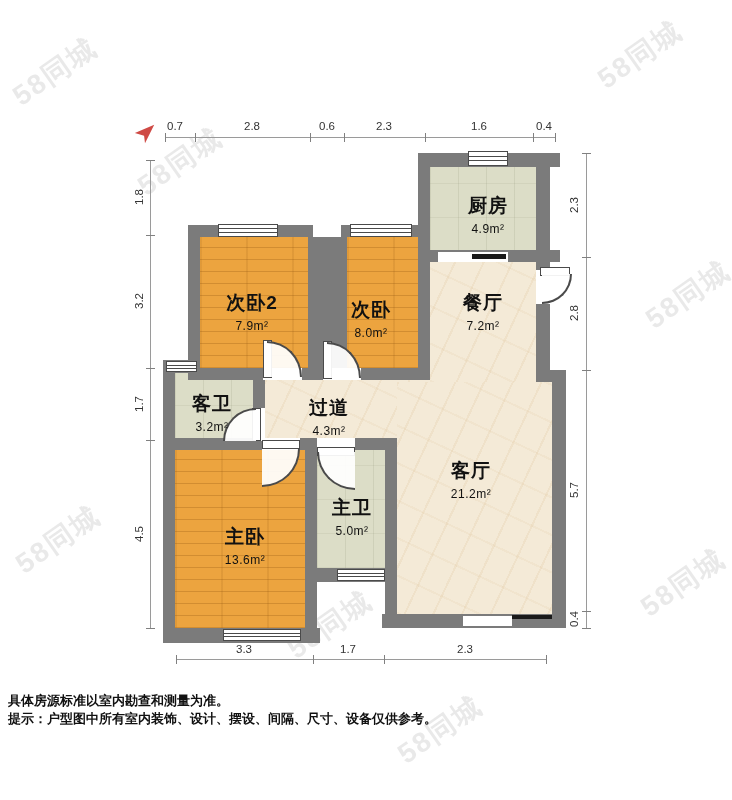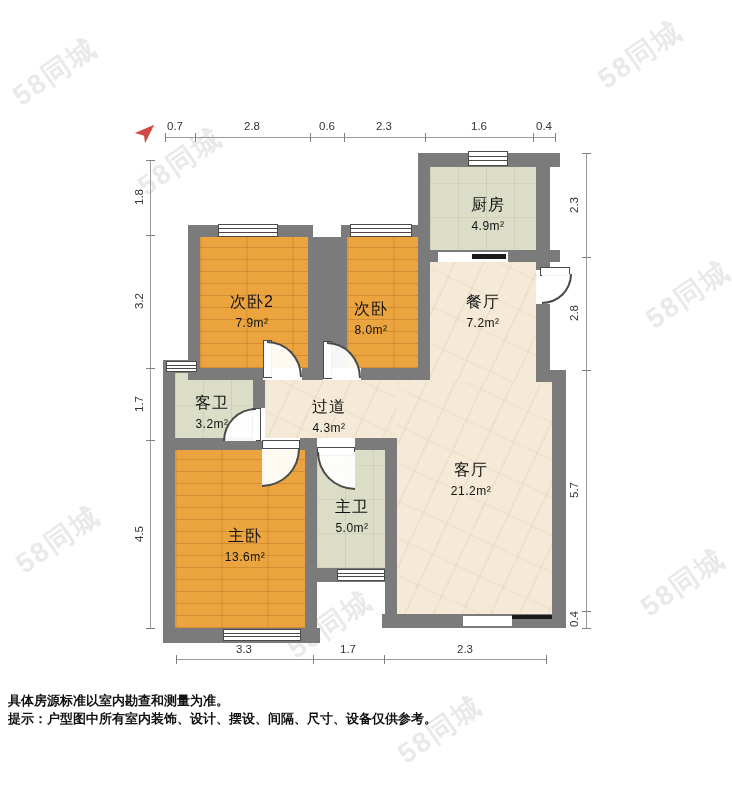--- a/index.html
+++ b/index.html
@@ -22,21 +22,21 @@
   .win{position:absolute;background:#fff;border:1px solid #4a4a4a;box-sizing:border-box;}
   .win::before,.win::after{content:"";position:absolute;left:0;right:0;height:1px;background:#4a4a4a;}
   .win::before{top:30%;} .win::after{top:62%;}
   .leaf{position:absolute;background:#fff;border:1px solid #4a4a4a;box-sizing:border-box;}
   .arc{position:absolute;box-sizing:border-box;background:rgba(255,255,255,.93);}
   .arc.tr{border-top:2px solid #4a4a4a;border-right:2px solid #4a4a4a;border-radius:0 100% 0 0;}
   .arc.tl{border-top:2px solid #4a4a4a;border-left:2px solid #4a4a4a;border-radius:100% 0 0 0;}
   .arc.br{border-right:2px solid #4a4a4a;border-bottom:2px solid #4a4a4a;border-radius:0 0 100% 0;}
   .arc.bl{border-left:2px solid #4a4a4a;border-bottom:2px solid #4a4a4a;border-radius:0 0 0 100%;}
   .rlabel{position:absolute;transform:translate(-50%,-50%);text-align:center;color:#111;white-space:nowrap;}
-  .rlabel .n{font-size:16px;font-weight:400;letter-spacing:1px;}
+  .rlabel .n{font-size:19px;font-weight:700;letter-spacing:1px;}
   .rlabel .a{font-size:12px;margin-top:3px;letter-spacing:.5px;}
   .dline{position:absolute;background:#9a9a9a;}
   .tick{position:absolute;background:#808080;}
   .dimlab{position:absolute;font-size:11.5px;color:#333;transform:translate(-50%,-50%);white-space:nowrap;}
   .dimlab.v{transform:translate(-50%,-50%) rotate(-90deg);}
   .wm{position:absolute;transform:translate(-50%,-50%) rotate(-35deg);font-size:28px;font-weight:700;
       color:rgba(175,175,175,.28);letter-spacing:2px;white-space:nowrap;pointer-events:none;}
   .footer{position:absolute;left:8px;top:692px;color:#111;font-size:13px;font-weight:700;line-height:17.5px;}
 </style>
 </head>

